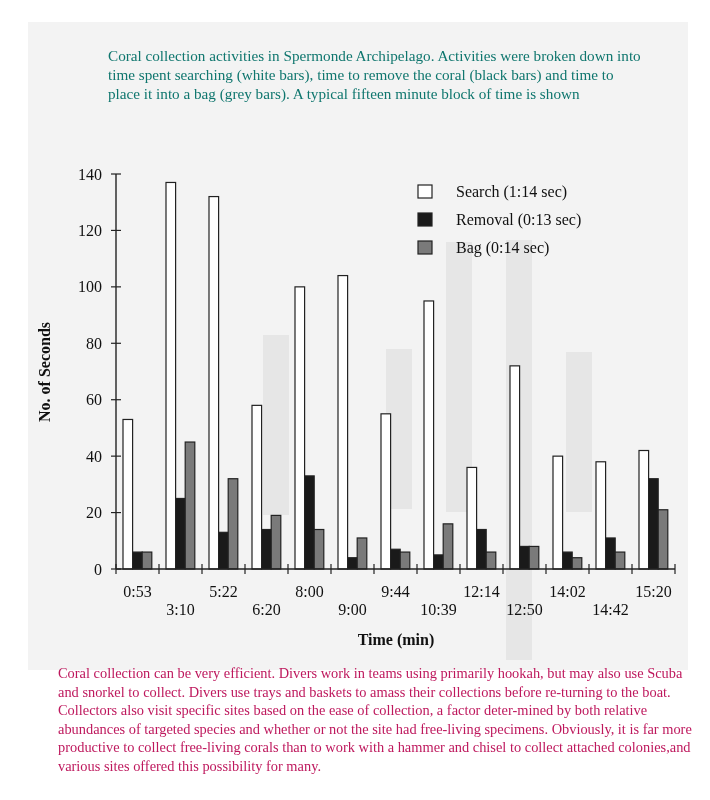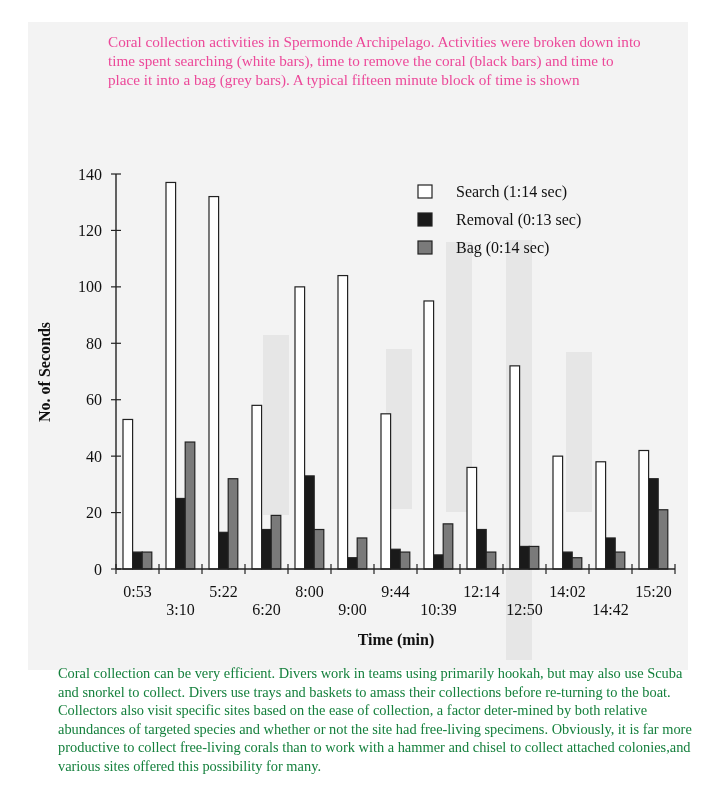--- a/index.html
+++ b/index.html
@@ -8,28 +8,28 @@
     background: #ffffff;
     font-family: "Liberation Serif", "DejaVu Serif", serif;
     color: #111;
   }
   .scan-panel {
     position: absolute; left: 28px; top: 22px; width: 660px; height: 648px;
     background: #f3f3f3;
   }
   .ghost { position: absolute; background: #e6e6e6; }
   .caption {
-    position: absolute; left: 108px; top: 32px; width: 540px;
-    font-size: 15.2px; line-height: 19px; color: #ec4899;
+    position: absolute; left: 108px; top: 46px; width: 540px;
+    font-size: 15.2px; line-height: 19px; color: #0f766e;
   }
   #chart { position: absolute; left: 0; top: 0; }
   #chart text { font-family: "Liberation Serif", "DejaVu Serif", serif; fill: #111; }
   .body-text {
     position: absolute; left: 58px; top: 664px; width: 640px;
-    font-size: 14.4px; line-height: 18.6px; color: #15803d;
+    font-size: 14.4px; line-height: 18.6px; color: #be185d;
     text-align: left;
   }
 </style>
 </head>
 <body>
 
 <div class="scan-panel">
   <div class="ghost" style="left:235px;top:313px;width:26px;height:180px;"></div>
   <div class="ghost" style="left:358px;top:327px;width:26px;height:160px;"></div>
   <div class="ghost" style="left:418px;top:220px;width:26px;height:270px;"></div>

